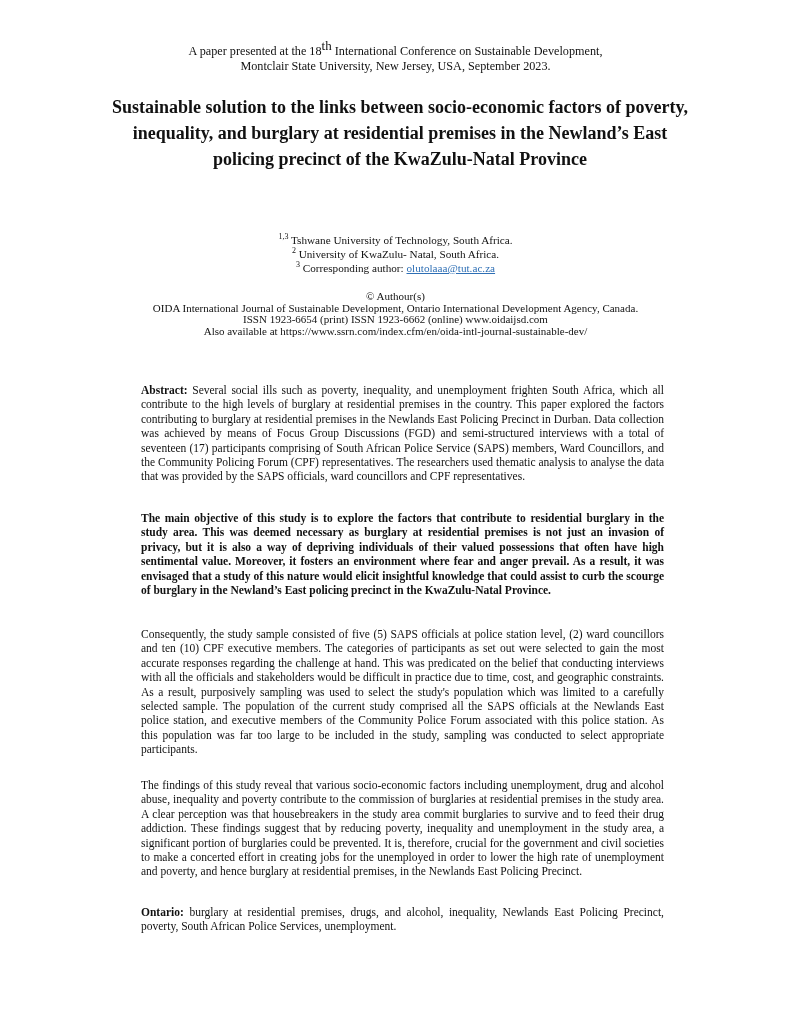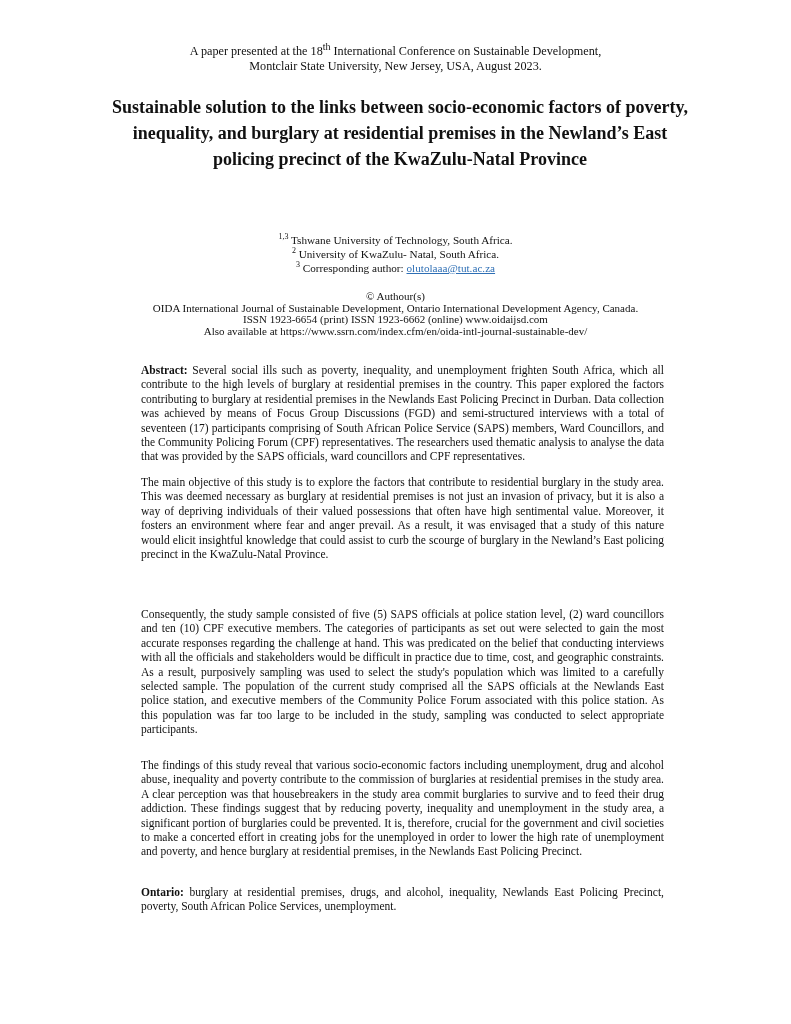--- a/index.html
+++ b/index.html
@@ -1,38 +1,38 @@
 <!DOCTYPE html>
 <html><head>
 <meta charset="utf-8">
 <style>
   html, body { margin: 0; padding: 0; background: #ffffff; }
   body { width: 791px; height: 1024px; position: relative; overflow: hidden; font-family: "Liberation Serif", "DejaVu Serif", serif; color: #111; }
   .page { position: absolute; left: 0; top: 0; width: 791px; height: 1024px; }
   .conf { position: absolute; top: 44px; left: 0; width: 791px; text-align: center; font-size: 12.2px; line-height: 15px; }
-  .conf sup { font-size: 10px; vertical-align: 5px; line-height: 0; }
+  .conf sup { font-size: 13px; vertical-align: 5px; line-height: 0; }
   .title { position: absolute; top: 94px; left: 100px; width: 600px; text-align: center; font-weight: bold; font-size: 18px; line-height: 26px; }
   .authors { position: absolute; top: 216px; left: 0; width: 791px; text-align: center; font-weight: bold; font-size: 13.2px; line-height: 16px; }
   .authors sup, .aff sup { font-size: 8px; vertical-align: 5px; line-height: 0; }
   .aff { position: absolute; left: 0; width: 791px; text-align: center; font-size: 11.2px; line-height: 14px; }
   .aff1 { top: 233px; } .aff2 { top: 247px; } .aff3 { top: 261px; }
   .email { color: #2e6fb5; text-decoration: underline; cursor: pointer; }
   .copy { position: absolute; top: 291px; left: 0; width: 791px; text-align: center; font-size: 11px; line-height: 11.5px; }
-  .abstract { position: absolute; left: 141px; width: 523px; font-size: 11.5px; line-height: 14.4px; text-align: justify; }
-  .p1 { top: 363px; } .p2 { top: 475px; } .p3 { top: 607px; } .p4 { top: 758px; } .kw { top: 885px; }
+  .abstract { position: absolute; left: 141px; width: 523px; font-size: 11.5px; line-height: 14.4px; text-align: justify; margin-top: 20px; }
+  .p1 { top: 363px; } .p2 { top: 491px; font-weight: bold; } .p3 { top: 607px; } .p4 { top: 758px; } .kw { top: 885px; }
   .abstract b { font-weight: bold; }
 </style>
 </head>
 <body>
 
 <div class="page">
 
   <div class="conf">
     <div><span>A paper presented at the 18</span><sup>th</sup><span> International Conference on Sustainable Development,</span></div>
-    <div>Montclair State University, New Jersey, USA, August 2023.</div>
+    <div>Montclair State University, New Jersey, USA, September 2023.</div>
   </div>
 
   <div class="title">Sustainable solution to the links between socio-economic factors of poverty, inequality, and burglary at residential premises in the Newland’s East policing precinct of the KwaZulu-Natal Province</div>
 
 
   <div class="aff aff1"><sup>1,3</sup> <span>Tshwane University of Technology, South Africa.</span></div>
   <div class="aff aff2"><sup>2</sup> <span>University of KwaZulu- Natal, South Africa.</span></div>
   <div class="aff aff3"><sup>3</sup> <span>Corresponding author: </span><a class="email">olutolaaa@tut.ac.za</a></div>
 
   <div class="copy">

